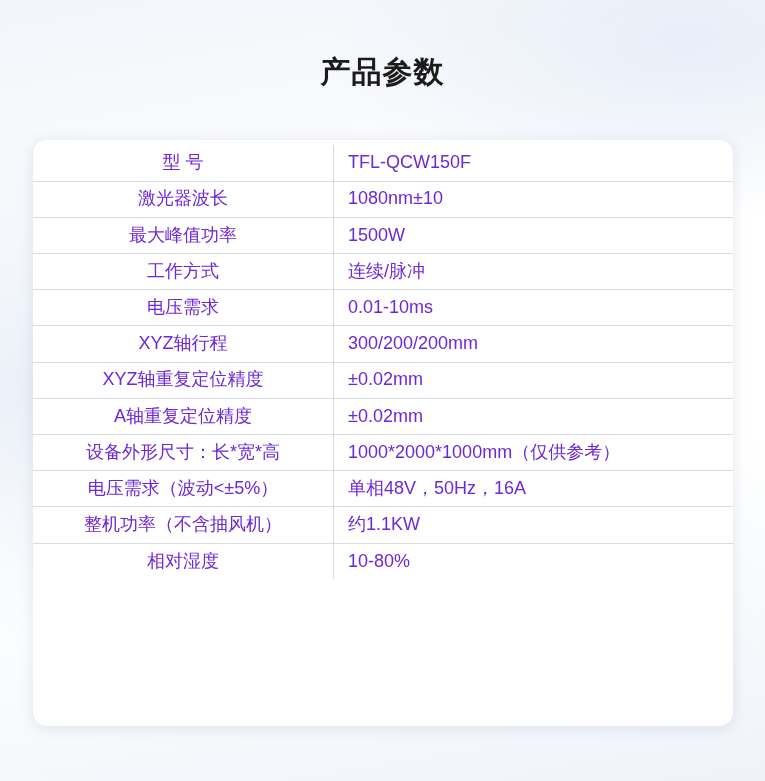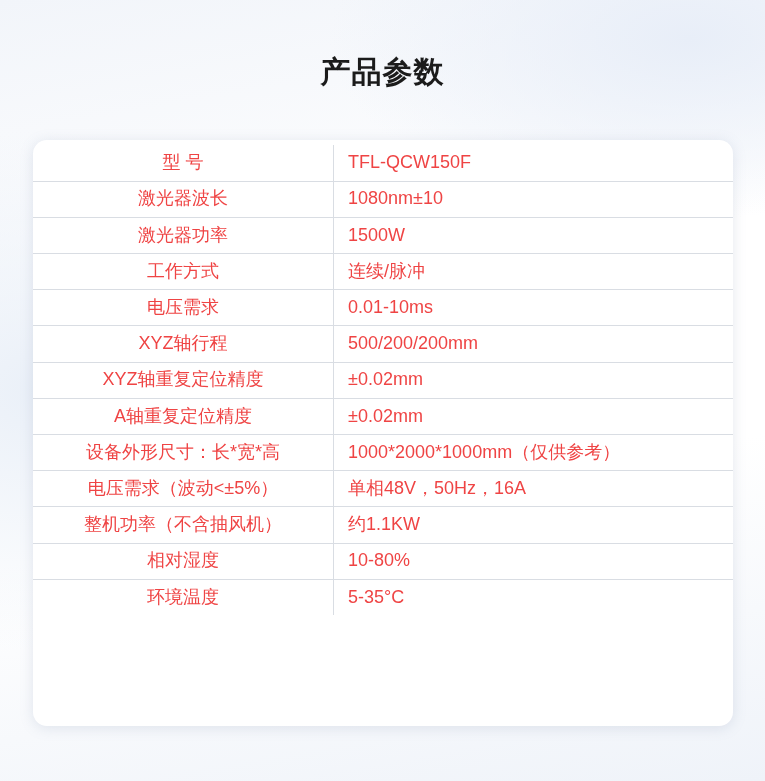--- a/index.html
+++ b/index.html
@@ -52,21 +52,21 @@
     border-collapse: collapse;
     table-layout: fixed;
     margin-top: 5px;
   }
   table.spec tr {
     height: 36.2px;
   }
   table.spec td {
     border-bottom: 1px solid #d9dde3;
     font-size: 18px;
-    color: #ef4444;
+    color: #6d28d9;
     padding: 0 0 0 14px;
     vertical-align: middle;
     line-height: 1.2;
   }
   table.spec tr:last-child td {
     border-bottom: none;
   }
   td.label {
     width: 300px;
     text-align: left;
@@ -98,34 +98,34 @@
       <tbody>
           <tr>
             <td class="label centered">型    号</td>
             <td class="value">TFL-QCW150F</td>
           </tr>
           <tr>
             <td class="label centered">激光器波长</td>
             <td class="value">1080nm±10</td>
           </tr>
           <tr>
-            <td class="label centered">激光器功率</td>
+            <td class="label centered">最大峰值功率</td>
             <td class="value">1500W</td>
           </tr>
           <tr>
             <td class="label centered">工作方式</td>
             <td class="value">连续/脉冲</td>
           </tr>
           <tr>
             <td class="label centered">电压需求</td>
             <td class="value">0.01-10ms</td>
           </tr>
           <tr>
             <td class="label centered">XYZ轴行程</td>
-            <td class="value">500/200/200mm</td>
+            <td class="value">300/200/200mm</td>
           </tr>
           <tr>
             <td class="label centered">XYZ轴重复定位精度</td>
             <td class="value">±0.02mm</td>
           </tr>
           <tr>
             <td class="label centered">A轴重复定位精度</td>
             <td class="value">±0.02mm</td>
           </tr>
           <tr>
@@ -137,21 +137,17 @@
             <td class="value">单相48V，50Hz，16A</td>
           </tr>
           <tr>
             <td class="label centered">整机功率（不含抽风机）</td>
             <td class="value">约1.1KW</td>
           </tr>
           <tr>
             <td class="label centered">相对湿度</td>
             <td class="value">10-80%</td>
           </tr>
-          <tr>
-            <td class="label centered">环境温度</td>
-            <td class="value">5-35°C</td>
-          </tr>
         </tbody>
     </table>
   </div>
 
 </div>
 
 </body></html>

